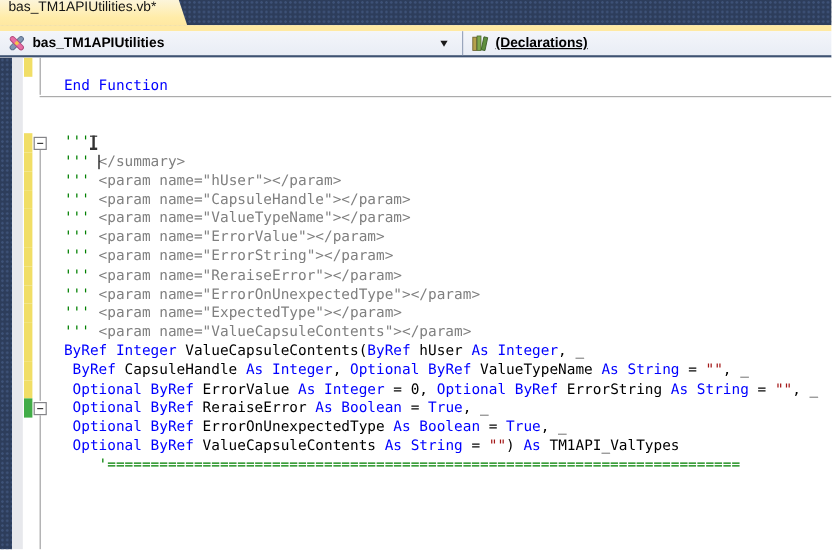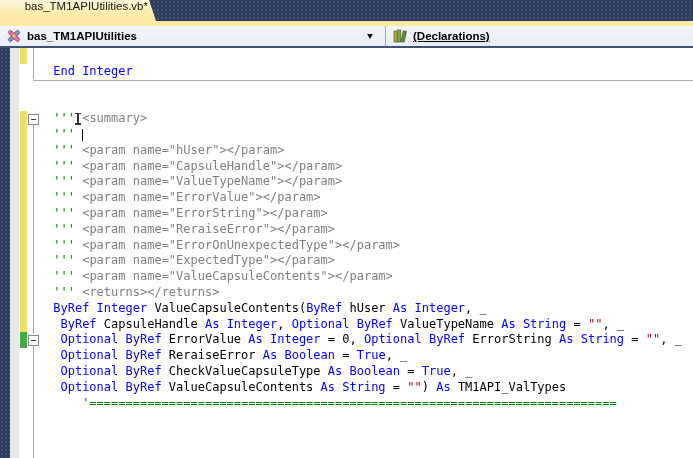--- a/index.html
+++ b/index.html
@@ -1,20 +1,20 @@
 <!DOCTYPE html>
 <html><head>
 <meta charset="utf-8">
 <style>
   html,body{margin:0;padding:0;background:#fff;}
   body{width:693px;height:458px;overflow:hidden;font-family:"Liberation Sans",sans-serif;position:relative;}
 
   
   .tabstrip{height:21px;background:#2d3d5b;background-image:radial-gradient(#3e5278 1px, transparent 1.2px);background-size:4px 4px;display:flex;align-items:stretch;}
-  .tab{width:156px;display:flex;align-items:flex-end;gap:9px;padding:0 8px 0 7px;
+  .tab{width:156px;display:flex;align-items:flex-start;gap:9px;padding:0 8px 0 7px;
        background:linear-gradient(#fcf5da,#ffeca8 70%,#ffe8a2);
        clip-path:polygon(0 0,calc(100% - 7px) 0,100% 100%,0 100%);
        font-size:11.5px;color:#141414;box-sizing:border-box;flex-direction:column;}
   .tab-close{font-size:12px;font-weight:bold;color:#2a2a2a;line-height:10px;margin-left:auto;cursor:default;}
   .channel{height:5px;background:#ffe9a2;}
 
   
   .navbar{height:20px;background:linear-gradient(#f3f5fa,#e9edf5);display:flex;align-items:stretch;border-bottom:2px solid #3e5272;}
   .combo{display:flex;align-items:center;gap:5px;padding:0 6px;box-sizing:border-box;}
   .combo-scope{width:386px;border-right:1px solid #9aa6bc;}
@@ -105,40 +105,39 @@
     </div>
   <div id="fold-layer">
     <div class="fold-vline" style="top:0;height:31px;"></div>
     <div class="fold-vline" style="top:77px;height:209px;"></div>
     <div class="fold-vline" style="top:298px;height:112px;"></div>
   <div class="foldbox" style="top: 65.7px;"></div>
       <div class="foldbox" style="top: 286.9px;"></div>
     </div>
   <div id="code">
       <div class="line"></div>
-      <div class="line"><span class="c-pl"> </span><span class="c-kw">End Integer</span></div>
+      <div class="line"><span class="c-pl"> </span><span class="c-kw">End Function</span></div>
       <div class="line"></div>
       <div class="line"></div>
-      <div class="line"><span class="c-pl"> </span><span class="c-doc">'''</span><span class="c-pl"> </span><span class="c-tag">&lt;summary&gt;</span></div>
       <div class="line"><span class="c-pl"> </span><span class="c-doc">'''</span></div>
+      <div class="line"><span class="c-pl"> </span><span class="c-doc">'''</span><span class="c-pl"> </span><span class="c-tag">&lt;/summary&gt;</span></div>
       <div class="line"><span class="c-pl"> </span><span class="c-doc">'''</span><span class="c-pl"> </span><span class="c-tag">&lt;param name="hUser"&gt;&lt;/param&gt;</span></div>
       <div class="line"><span class="c-pl"> </span><span class="c-doc">'''</span><span class="c-pl"> </span><span class="c-tag">&lt;param name="CapsuleHandle"&gt;&lt;/param&gt;</span></div>
       <div class="line"><span class="c-pl"> </span><span class="c-doc">'''</span><span class="c-pl"> </span><span class="c-tag">&lt;param name="ValueTypeName"&gt;&lt;/param&gt;</span></div>
       <div class="line"><span class="c-pl"> </span><span class="c-doc">'''</span><span class="c-pl"> </span><span class="c-tag">&lt;param name="ErrorValue"&gt;&lt;/param&gt;</span></div>
       <div class="line"><span class="c-pl"> </span><span class="c-doc">'''</span><span class="c-pl"> </span><span class="c-tag">&lt;param name="ErrorString"&gt;&lt;/param&gt;</span></div>
       <div class="line"><span class="c-pl"> </span><span class="c-doc">'''</span><span class="c-pl"> </span><span class="c-tag">&lt;param name="ReraiseError"&gt;&lt;/param&gt;</span></div>
       <div class="line"><span class="c-pl"> </span><span class="c-doc">'''</span><span class="c-pl"> </span><span class="c-tag">&lt;param name="ErrorOnUnexpectedType"&gt;&lt;/param&gt;</span></div>
       <div class="line"><span class="c-pl"> </span><span class="c-doc">'''</span><span class="c-pl"> </span><span class="c-tag">&lt;param name="ExpectedType"&gt;&lt;/param&gt;</span></div>
       <div class="line"><span class="c-pl"> </span><span class="c-doc">'''</span><span class="c-pl"> </span><span class="c-tag">&lt;param name="ValueCapsuleContents"&gt;&lt;/param&gt;</span></div>
-      <div class="line"><span class="c-pl"> </span><span class="c-doc">'''</span><span class="c-pl"> </span><span class="c-tag">&lt;returns&gt;&lt;/returns&gt;</span></div>
       <div class="line"><span class="c-pl"> </span><span class="c-kw">ByRef</span><span class="c-pl"> </span><span class="c-kw">Integer</span><span class="c-pl"> ValueCapsuleContents(</span><span class="c-kw">ByRef</span><span class="c-pl"> hUser </span><span class="c-kw">As</span><span class="c-pl"> </span><span class="c-kw">Integer</span><span class="c-pl">, _</span></div>
       <div class="line"><span class="c-pl">  </span><span class="c-kw">ByRef</span><span class="c-pl"> CapsuleHandle </span><span class="c-kw">As</span><span class="c-pl"> </span><span class="c-kw">Integer</span><span class="c-pl">, </span><span class="c-kw">Optional</span><span class="c-pl"> </span><span class="c-kw">ByRef</span><span class="c-pl"> ValueTypeName </span><span class="c-kw">As</span><span class="c-pl"> </span><span class="c-kw">String</span><span class="c-pl"> = </span><span class="c-str">""</span><span class="c-pl">, _</span></div>
       <div class="line"><span class="c-pl">  </span><span class="c-kw">Optional</span><span class="c-pl"> </span><span class="c-kw">ByRef</span><span class="c-pl"> ErrorValue </span><span class="c-kw">As</span><span class="c-pl"> </span><span class="c-kw">Integer</span><span class="c-pl"> = 0, </span><span class="c-kw">Optional</span><span class="c-pl"> </span><span class="c-kw">ByRef</span><span class="c-pl"> ErrorString </span><span class="c-kw">As</span><span class="c-pl"> </span><span class="c-kw">String</span><span class="c-pl"> = </span><span class="c-str">""</span><span class="c-pl">, _</span></div>
       <div class="line"><span class="c-pl">  </span><span class="c-kw">Optional</span><span class="c-pl"> </span><span class="c-kw">ByRef</span><span class="c-pl"> ReraiseError </span><span class="c-kw">As</span><span class="c-pl"> </span><span class="c-kw">Boolean</span><span class="c-pl"> = </span><span class="c-kw">True</span><span class="c-pl">, _</span></div>
-      <div class="line"><span class="c-pl">  </span><span class="c-kw">Optional</span><span class="c-pl"> </span><span class="c-kw">ByRef</span><span class="c-pl"> CheckValueCapsuleType </span><span class="c-kw">As</span><span class="c-pl"> </span><span class="c-kw">Boolean</span><span class="c-pl"> = </span><span class="c-kw">True</span><span class="c-pl">, _</span></div>
+      <div class="line"><span class="c-pl">  </span><span class="c-kw">Optional</span><span class="c-pl"> </span><span class="c-kw">ByRef</span><span class="c-pl"> ErrorOnUnexpectedType </span><span class="c-kw">As</span><span class="c-pl"> </span><span class="c-kw">Boolean</span><span class="c-pl"> = </span><span class="c-kw">True</span><span class="c-pl">, _</span></div>
       <div class="line"><span class="c-pl">  </span><span class="c-kw">Optional</span><span class="c-pl"> </span><span class="c-kw">ByRef</span><span class="c-pl"> ValueCapsuleContents </span><span class="c-kw">As</span><span class="c-pl"> </span><span class="c-kw">String</span><span class="c-pl"> = </span><span class="c-str">""</span><span class="c-pl">) </span><span class="c-kw">As</span><span class="c-pl"> TM1API_ValTypes</span></div>
       <div class="line"><span class="c-pl">     </span><span class="c-cmt">'=========================================================================</span></div>
     </div>
   <div id="overlay-layer">
       <div class="proc-divider" style="top: 31.6px;"></div>
       <div class="ibeam" style="top: 64.7px; left: 77.38px;"></div>
       <div class="caret" style="top: 80.8px; left: 82.1px;"></div>
     </div>
 </div>
 

